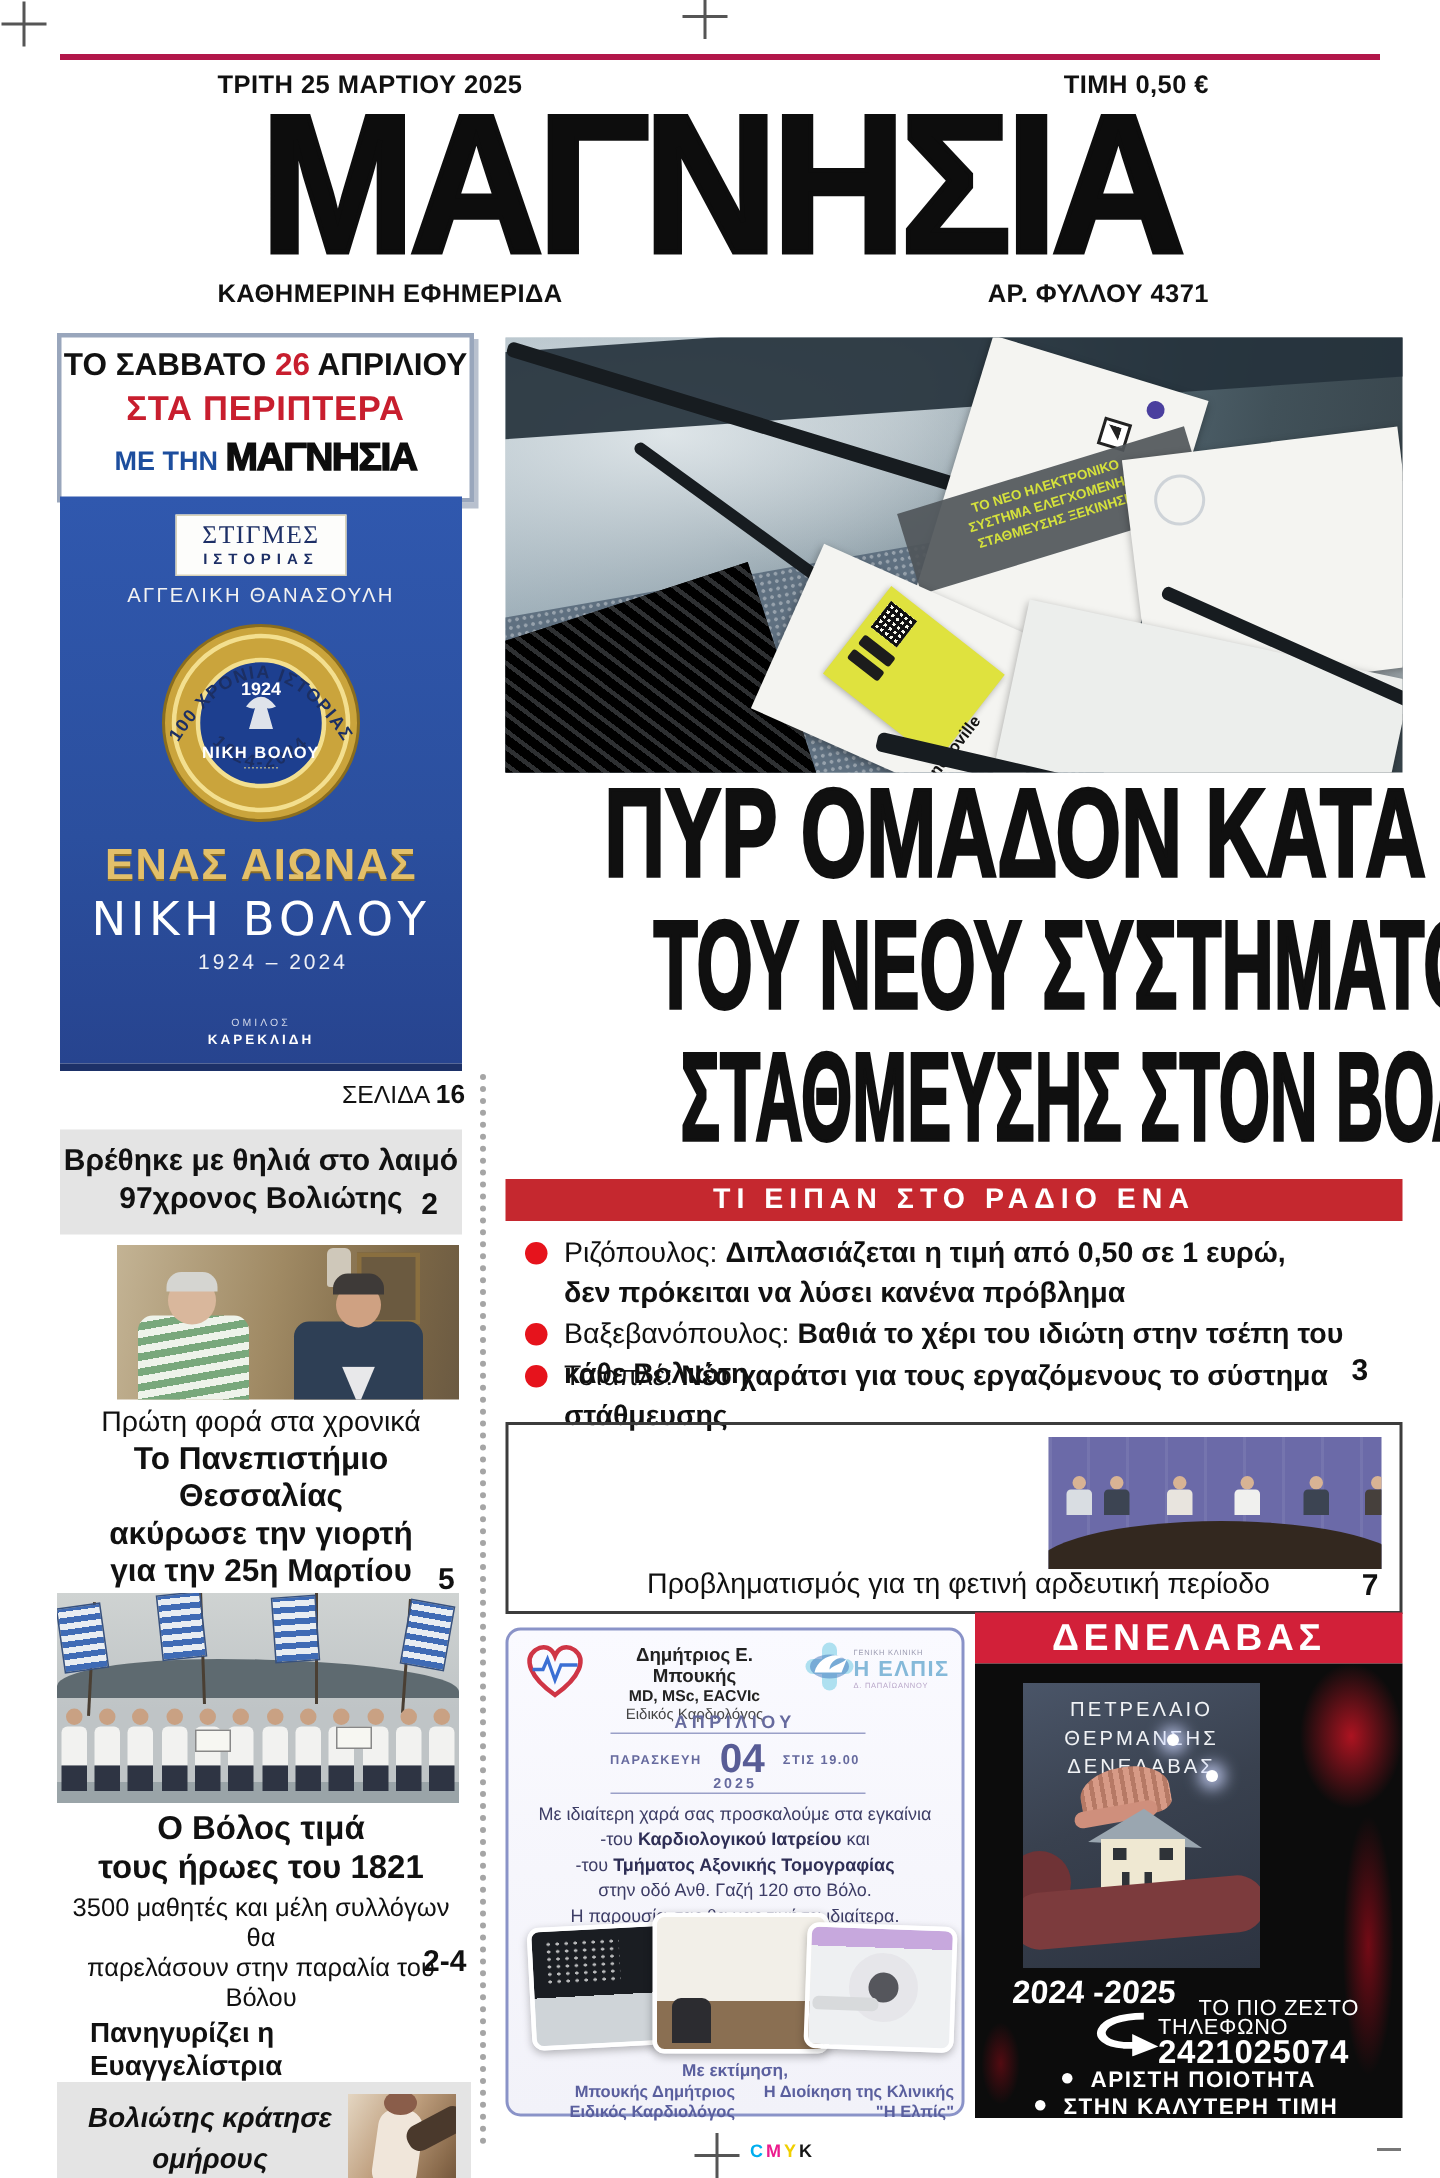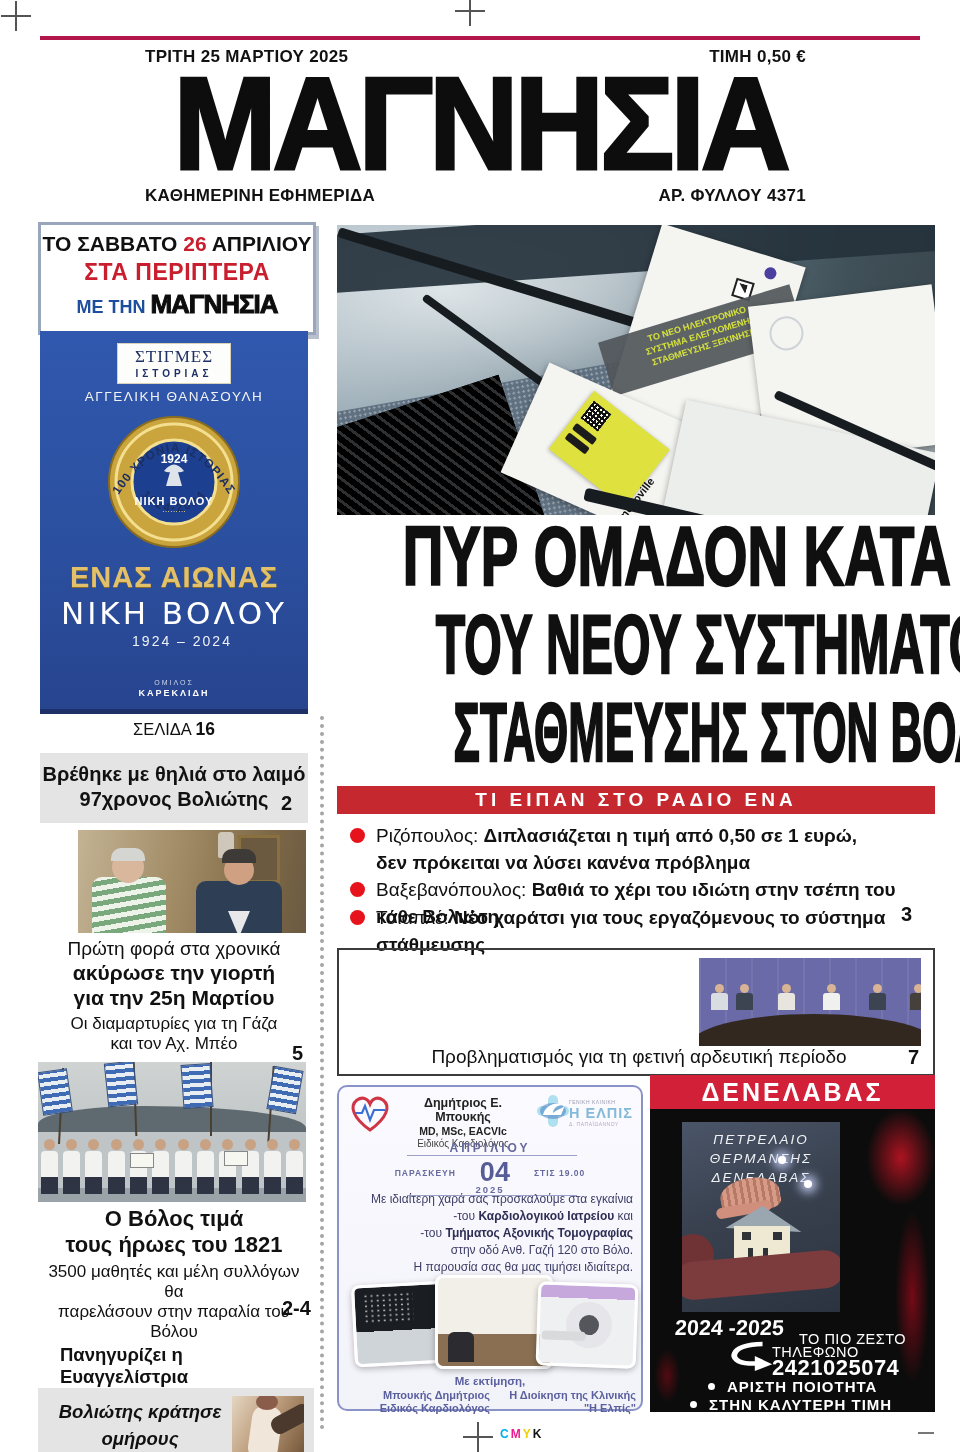--- a/index.html
+++ b/index.html
@@ -36,21 +36,21 @@
   .imprint .s{font-size:10px;letter-spacing:4px;color:#1d2f66;margin-top:1px;font-weight:bold;}
   .author{position:absolute;left:0;right:0;top:58px;color:#f2f2f2;font-size:13.5px;letter-spacing:1.5px;}
   .cov-t1{position:absolute;left:0;right:0;top:230px;color:#e3c06a;font-size:29px;font-weight:700;
           letter-spacing:1px;text-shadow:0 1px 0 #8a6d28;}
   .cov-t2{position:absolute;left:0;right:0;top:264px;color:#fff;font-size:31px;font-weight:400;
           letter-spacing:3px;font-family:"DejaVu Sans",sans-serif;}
   .cov-years{position:absolute;left:16px;right:0;top:302px;color:#eef0f6;font-size:14px;letter-spacing:2px;}
   .cov-pub1{position:absolute;left:0;right:0;top:348px;color:#cfd6e8;font-size:7px;letter-spacing:2px;}
   .cov-pub2{position:absolute;left:0;right:0;top:357px;color:#fff;font-size:9px;font-weight:bold;letter-spacing:2px;}
   
-  .pageref{position:absolute;left:38px;top:719px;width:272px;text-align:center;font-size:16.5px;}
+  .pageref{position:absolute;left:38px;top:719px;width:272px;text-align:right;font-size:16.5px;}
   .pageref b{font-size:17.5px;}
   .graybox{position:absolute;background:#e4e4e4;}
   .s1{left:40px;top:753px;width:268px;height:70px;text-align:center;padding-top:9px;box-sizing:border-box;}
   .s1 .line{font-size:20px;font-weight:700;line-height:25px;}
   .s1 .pg{position:absolute;right:16px;bottom:8px;font-size:20px;font-weight:700;}
   .story-block{position:absolute;left:38px;width:272px;text-align:center;}
   .kicker-sm{font-size:19px;}
   .t-bold{font-size:21px;font-weight:700;line-height:25px;}
   .t-bold2{font-size:22px;font-weight:700;line-height:26px;}
   .sub-sm{font-size:17px;line-height:20px;}
@@ -118,25 +118,25 @@
   .cad .docname{font-size:12.5px;font-weight:700;}
   .cad .doccreds{font-size:10.5px;font-weight:700;margin-top:1px;}
   .cad .doctitle{font-size:10px;color:#444;margin-top:1px;}
   .cad .clintxt{position:absolute;left:230px;top:12px;width:72px;}
   .cad .clinsmall{font-size:5px;color:#9a9ab0;letter-spacing:.5px;}
   .cad .clinname{font-size:14.5px;font-weight:700;color:#85b9d9;letter-spacing:1px;}
   .cad .clinsub{font-size:5px;color:#b8a6c8;letter-spacing:.5px;}
   .cad .month{position:absolute;left:0;right:0;top:54px;text-align:center;font-size:12px;font-weight:700;
               color:#666a9e;letter-spacing:3px;}
   .cad .rule{position:absolute;left:68px;width:170px;height:1px;background:#9aa0c8;}
-  .cad .dayrow{position:absolute;left:0;right:0;top:70px;display:flex;justify-content:center;align-items:center;gap:24px;color:#666a9e;}
+  .cad .dayrow{position:absolute;left:0;right:0;top:70px;display:flex;justify-content:center;align-items:center;gap:12px;color:#666a9e;}
   .cad .wd,.cad .tm{font-size:8.5px;letter-spacing:1px;font-weight:700;}
   .cad .day{font-size:27px;font-weight:700;color:#585c96;}
   .cad .year{position:absolute;left:0;right:0;top:97px;text-align:center;font-size:9.5px;font-weight:700;color:#666a9e;letter-spacing:2px;}
-  .cad .invite{position:absolute;left:8px;right:8px;top:104px;text-align:right;font-size:12px;line-height:17px;color:#3d3d66;}
+  .cad .invite{position:absolute;left:8px;right:8px;top:114px;text-align:center;font-size:12px;line-height:17px;color:#3d3d66;}
   .cad .invite b{color:#2e2e55;}
   .cphoto{position:absolute;border:3px solid #fff;border-radius:8px;box-shadow:0 2px 6px rgba(0,0,0,.28);overflow:hidden;}
   .cad .closing{position:absolute;left:0;right:0;top:288px;text-align:center;font-size:11.5px;font-weight:700;color:#5a5f9e;}
   .cad .sig{position:absolute;top:302px;width:145px;text-align:right;font-size:11px;font-weight:700;color:#5a5f9e;line-height:13px;}
   
   .fad{position:absolute;left:650px;top:1075px;width:285px;height:340px;}
   .fbanner{position:absolute;left:0;top:0;right:0;height:34px;background:#d22039;color:#fff;text-align:center;
            line-height:34px;font-size:25px;font-weight:800;letter-spacing:3px;}
   .fbody{position:absolute;left:0;top:34px;right:0;height:303px;background-color:#0c0c0c;
          background-image:radial-gradient(closest-side at 88% 16%,rgba(190,20,35,.9),transparent),
@@ -242,20 +242,21 @@
     <div class="abs" style="left:34px;bottom:50px;width:32px;height:32px;border-radius:50%;background:#d9b79c;"></div>
     <div class="abs" style="left:33px;bottom:72px;width:34px;height:13px;border-radius:10px 10px 0 0;background:#d5d5d1;"></div>
     <div class="abs" style="left:118px;bottom:-4px;width:86px;height:56px;border-radius:10px 10px 0 0;background:#2e3f55;"></div>
     <div class="abs" style="left:150px;bottom:-4px;width:22px;height:26px;background:#e8e8ea;clip-path:polygon(0 0,100% 0,50% 100%);"></div>
     <div class="abs" style="left:146px;bottom:48px;width:30px;height:30px;border-radius:50%;background:#cfa182;"></div>
     <div class="abs" style="left:144px;bottom:70px;width:34px;height:14px;border-radius:10px 10px 0 0;background:#3e3a38;"></div>
   </div>
 
   <div class="story-block" style="top:938px;">
     <div class="kicker-sm">Πρώτη φορά στα χρονικά</div>
+    <div class="t-bold">Το Πανεπιστήμιο Θεσσαλίας</div>
     <div class="t-bold">ακύρωσε την γιορτή</div>
     <div class="t-bold">για την 25η Μαρτίου</div>
     <div class="sub-sm" style="margin-top:4px;">Οι διαμαρτυρίες για τη Γάζα</div>
     <div class="sub-sm">και τον Αχ. Μπέο</div>
   </div>
   <div class="pgnum abs" style="left:292px;top:1042px;">5</div>
 
   <div class="stuphoto">
     <div class="mount"></div>
     <div class="ground"></div>
@@ -484,21 +485,21 @@
     <div class="sig" style="left:152px;">
       <div>Η Διοίκηση της Κλινικής</div>
       <div>"Η Ελπίς"</div>
     </div>
   </div>
 
   <div class="fad">
     <div class="fbanner">ΔΕΝΕΛΑΒΑΣ</div>
     <div class="fbody">
       <div class="fphoto">
-        <div style="padding-top:8px;font-style:italic;">
+        <div style="padding-top:8px;">
           <div class="ln">ΠΕΤΡΕΛΑΙΟ</div>
           <div class="ln">ΘΕΡΜΑΝΣΗΣ</div>
           <div class="ln">ΔΕΝΕΛΑΒΑΣ</div>
         </div>
         <div class="light" style="left:96px;top:34px;"></div>
         <div class="light" style="left:122px;top:58px;"></div>
         <div class="light" style="left:66px;top:78px;width:6px;height:6px;"></div>
         <div class="hat"></div>
         <div class="brim"></div>
         <div class="roof"></div>

